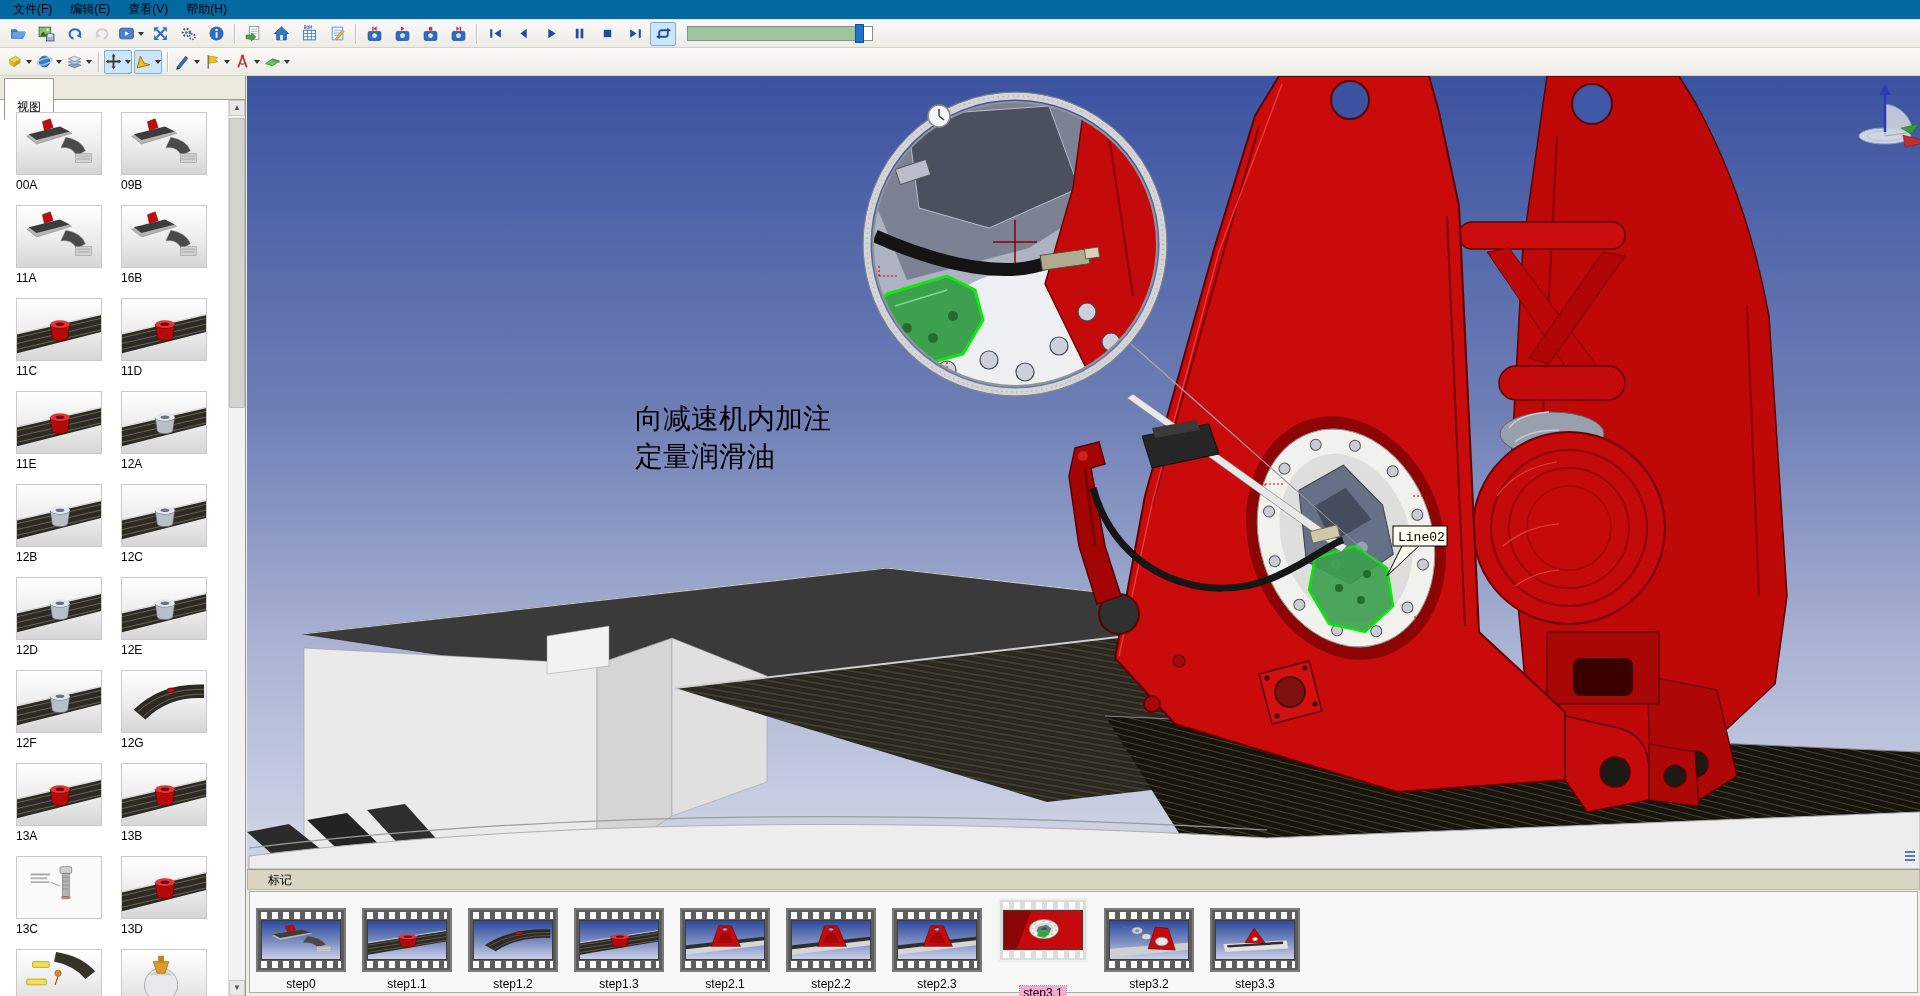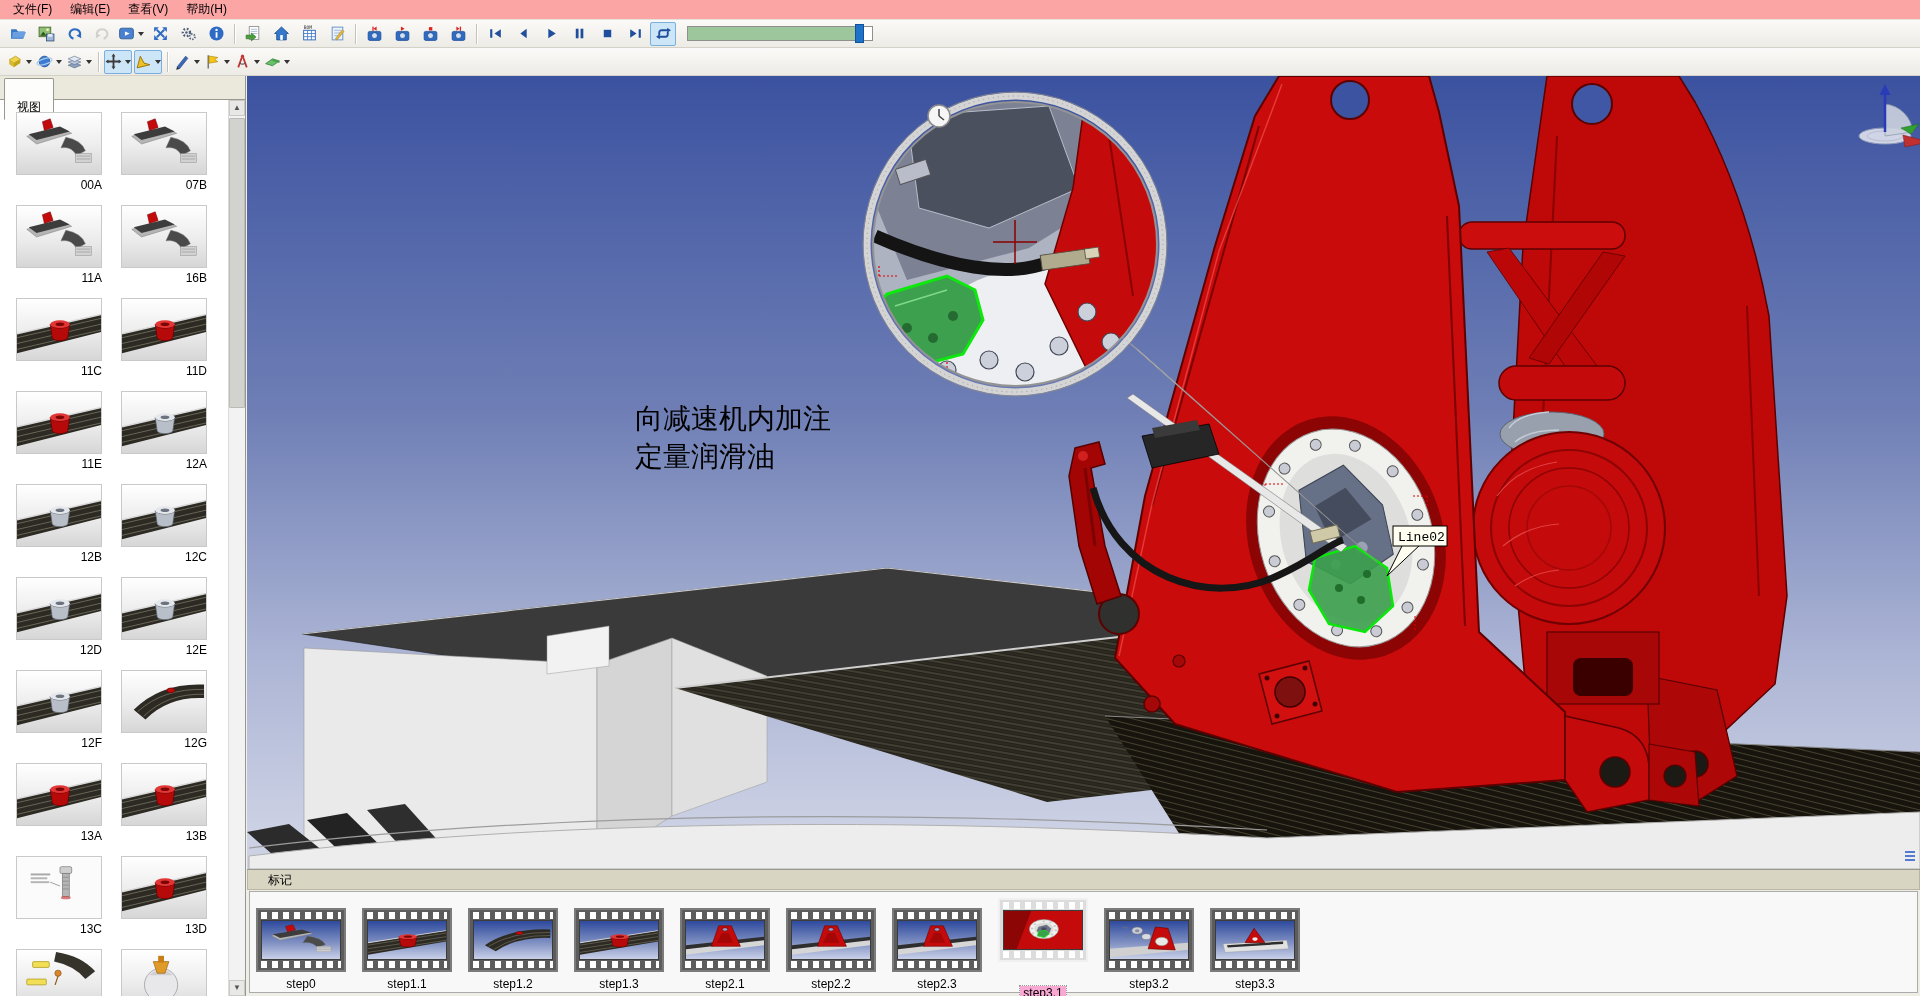--- a/index.html
+++ b/index.html
@@ -1,20 +1,20 @@
 <!DOCTYPE html>
 <html><head>
 <meta charset="utf-8">
 <style>
   * { margin:0; padding:0; box-sizing:border-box; }
   html,body { width:1920px; height:996px; overflow:hidden; font-family:"Liberation Sans", sans-serif; background:#f0efe9; }
   .window { position:relative; width:1920px; height:996px; background:#f0efe9; font-size:12px; color:#000; }
 
   
-  .menubar { position:absolute; left:0; top:0; right:0; height:20px; background:#fca5a5; display:flex; align-items:center; padding-left:4px; border-bottom:1px solid #e3e1da; }
+  .menubar { position:absolute; left:0; top:0; right:0; height:20px; background:#0369a1; display:flex; align-items:center; padding-left:4px; border-bottom:1px solid #e3e1da; }
   .menu-item { padding:2px 9px; cursor:default; }
 
   
   .toolbar { position:absolute; left:0; right:0; height:28px; background:linear-gradient(#fbfaf8,#edebe5); border-bottom:1px solid #d4d1c8; display:flex; align-items:center; padding-left:4px; }
   #toolbar-main { top:20px; }
   #toolbar-tools { top:48px; }
   .tbtn { height:24px; min-width:26px; display:flex; align-items:center; justify-content:center; border:1px solid transparent; border-radius:2px; margin:0 1px; }
   .tbtn svg { width:17px; height:17px; }
   .tbtn.selected { background:#cde6f7; border-color:#79aede; }
   .tbtn.disabled { opacity:.4; }
@@ -25,21 +25,21 @@
   .slider-thumb { position:absolute; top:-3px; width:9px; height:19px; background:#1e72c8; border:1px solid #10529c; }
 
   
   .sidebar { position:absolute; left:0; top:76px; bottom:0; width:246px; background:#fff; border-right:1px solid #979792; }
   .tab-row { height:24px; background:#ebe8dc; border-bottom:1px solid #9a988f; position:relative; }
   .tab { position:absolute; left:4px; top:2px; bottom:-1px; padding:20px 12px; background:#fdfdfb; border:1px solid #9a988f; border-bottom:1px solid #fdfdfb; border-radius:2px 2px 0 0; }
   .views { position:absolute; left:0; right:17px; top:24px; bottom:0; overflow:hidden; padding:12px 0 0 16px; display:flex; flex-wrap:wrap; align-content:flex-start; }
   .view-cell { width:86px; margin:0 19px 11px 0; }
   .vthumb { width:86px; height:63px; border:1px solid #c9c9c9; background:#fff; overflow:hidden; }
   .vthumb svg { display:block; width:100%; height:100%; }
-  .vlabel { height:16px; margin-top:3px; text-align:right; font-size:12px; }
+  .vlabel { height:16px; margin-top:3px; text-align:left; font-size:12px; }
   .vscroll { position:absolute; right:0; top:24px; bottom:0; width:17px; background:#f2f2f2; border-left:1px solid #dcdcdc; }
   .vs-btn { position:absolute; left:0; width:16px; height:16px; background:#e8e8e6; border:1px solid #c9c9c5; color:#555; font-size:8px; line-height:14px; text-align:center; }
   .vs-up { top:0; } .vs-down { bottom:0; }
   .vs-thumb { position:absolute; left:0; top:18px; width:16px; height:290px; background:#d2d2ce; border:1px solid #bcbcb6; border-radius:1px; }
 
   
   .viewport { position:absolute; left:247px; top:76px; right:0; height:793px; background:#5d6fae;text-decoration:underline; }
   .viewport svg { display:block; width:100%; height:100%; }
 
   
@@ -439,21 +439,21 @@
             <svg viewBox="0 0 86 63" preserveAspectRatio="none">
               <rect width="86" height="63" fill="url(#tg)"></rect>
               <polygon points="10,24 44,15 56,21 20,32" fill="#b5b5b5" stroke="#777" stroke-width="0.5"></polygon>
               <polygon points="12,22 44,14 54,19 20,28" fill="#3c3c3c"></polygon>
               <path d="M50,25 q16,3 20,14 l-9,5 q-5,-10 -16,-8 z" fill="#4a4a4a" stroke="#777" stroke-width="0.5"></path>
               <polygon points="26,9 34,6 37,15 28,18" fill="#c40b0b" stroke="#6d0000" stroke-width="0.5"></polygon>
               <rect x="60" y="42" width="16" height="9" fill="#d2d2d2" stroke="#8a8a8a" stroke-width="0.5"></rect>
               <path d="M61,44.5 h14 M61,47.5 h14" stroke="#9a9a9a" stroke-width="0.7"></path>
             </svg>
           </div>
-          <div class="vlabel">07B</div>
+          <div class="vlabel">09B</div>
         </div>
         <div class="view-cell">
           <div class="vthumb">
             <svg viewBox="0 0 86 63" preserveAspectRatio="none">
               <rect width="86" height="63" fill="url(#tg)"></rect>
               <polygon points="10,24 44,15 56,21 20,32" fill="#b5b5b5" stroke="#777" stroke-width="0.5"></polygon>
               <polygon points="12,22 44,14 54,19 20,28" fill="#3c3c3c"></polygon>
               <path d="M50,25 q16,3 20,14 l-9,5 q-5,-10 -16,-8 z" fill="#4a4a4a" stroke="#777" stroke-width="0.5"></path>
               <polygon points="26,9 34,6 37,15 28,18" fill="#c40b0b" stroke="#6d0000" stroke-width="0.5"></polygon>
               <rect x="60" y="42" width="16" height="9" fill="#d2d2d2" stroke="#8a8a8a" stroke-width="0.5"></rect>

